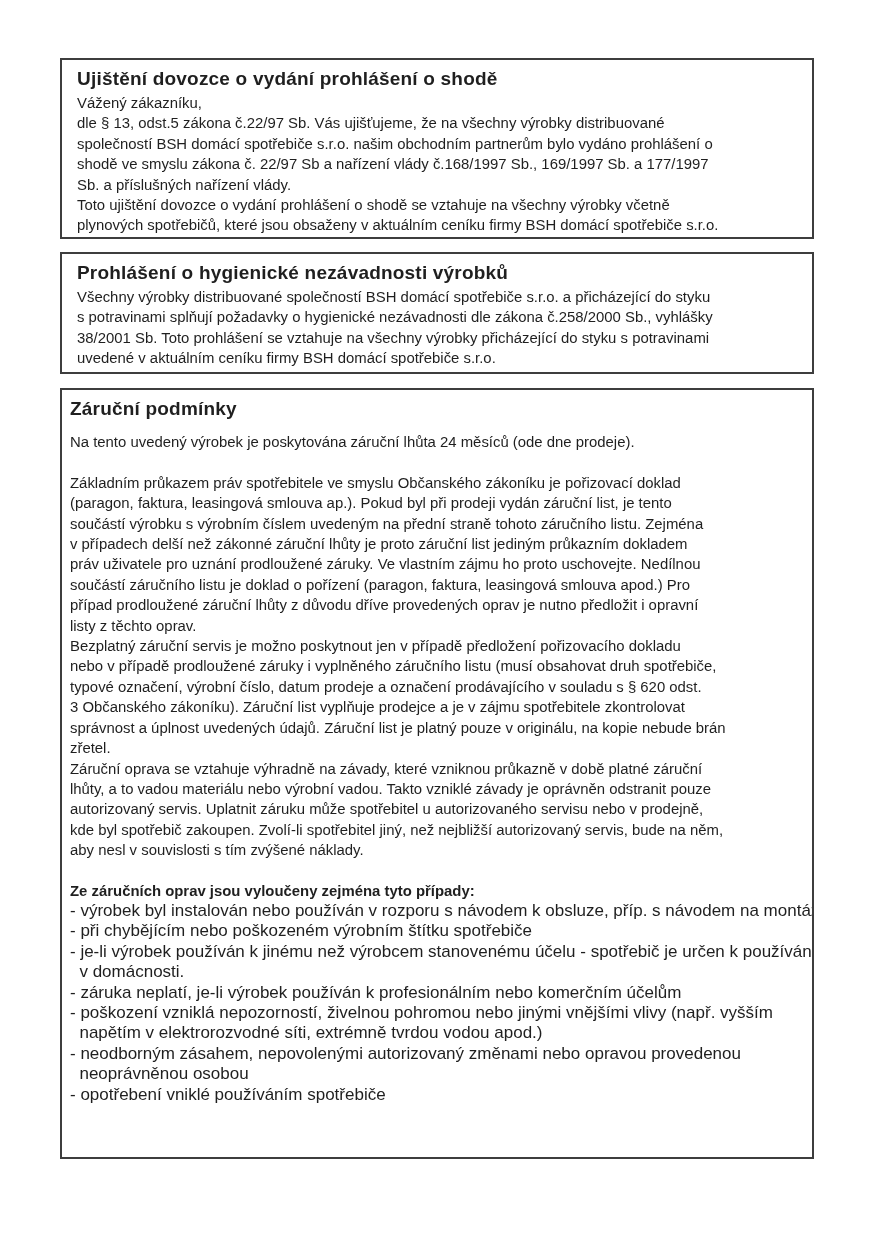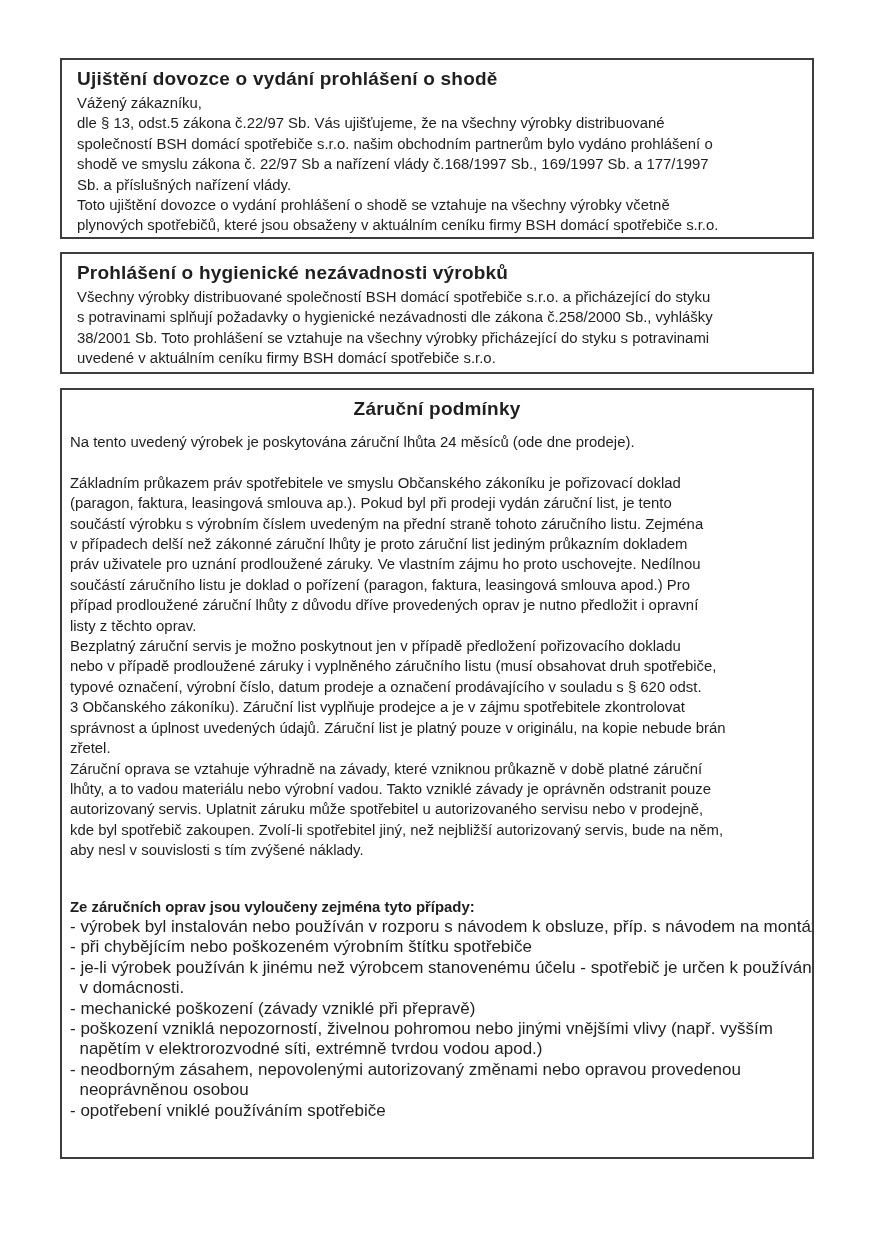--- a/index.html
+++ b/index.html
@@ -22,31 +22,31 @@
   .box-assurance { top: 58px;  height: 181px; padding: 6px 10px 6px 15px; }
   .box-hygiene   { top: 252px; height: 122px; padding: 6px 26px 6px 15px; }
   .box-warranty  { top: 388px; height: 771px; padding: 6px 8px 6px 8px; }
   .box-title {
     font-size: 19px;
     font-weight: bold;
     letter-spacing: 0.2px;
     margin: 2px 0 3px 0;
     white-space: pre;
   }
-  .box-title.centered { text-align: center; margin-bottom: 12px; }
+  .box-title.centered { text-align: left; margin-bottom: 12px; }
   .body-text {
     font-size: 14.9px;
     line-height: 20.4px;
     white-space: pre;
   }
   .exclusions-heading {
     font-size: 14.9px;
     line-height: 20.4px;
     font-weight: bold;
-    margin-top: 36px;
+    margin-top: 20px;
     white-space: pre;
   }
   .exclusion-item {
     font-size: 17px;
     line-height: 20.4px;
     white-space: pre;
   }
 </style>
 </head>
 <body>
@@ -94,21 +94,21 @@
 lhůty, a to vadou materiálu nebo výrobní vadou. Takto vzniklé závady je oprávněn odstranit pouze
 autorizovaný servis. Uplatnit záruku může spotřebitel u autorizovaného servisu nebo v prodejně,
 kde byl spotřebič zakoupen. Zvolí-li spotřebitel jiný, než nejbližší autorizovaný servis, bude na něm,
 aby nesl v souvislosti s tím zvýšené náklady.</div>
     <div class="exclusions-heading">Ze záručních oprav jsou vyloučeny zejména tyto případy:</div>
     <div>
       <div class="exclusion-item">- výrobek byl instalován nebo používán v rozporu s návodem k obsluze, příp. s návodem na montáž</div>
       <div class="exclusion-item">- při chybějícím nebo poškozeném výrobním štítku spotřebiče</div>
       <div class="exclusion-item">- je-li výrobek používán k jinému než výrobcem stanovenému účelu - spotřebič je určen k používání
   v domácnosti.</div>
-      <div class="exclusion-item">- mechanické poškození (závady vzniklé při přepravě)</div>
+      <div class="exclusion-item">- záruka neplatí, je-li výrobek používán k profesionálním nebo komerčním účelům</div>
       <div class="exclusion-item">- poškození vzniklá nepozorností, živelnou pohromou nebo jinými vnějšími vlivy (např. vyšším
   napětím v elektrorozvodné síti, extrémně tvrdou vodou apod.)</div>
       <div class="exclusion-item">- neodborným zásahem, nepovolenými autorizovaný změnami nebo opravou provedenou
   neoprávněnou osobou</div>
       <div class="exclusion-item">- opotřebení vniklé používáním spotřebiče</div>
     </div>
   </section>
 
 </div>
 

